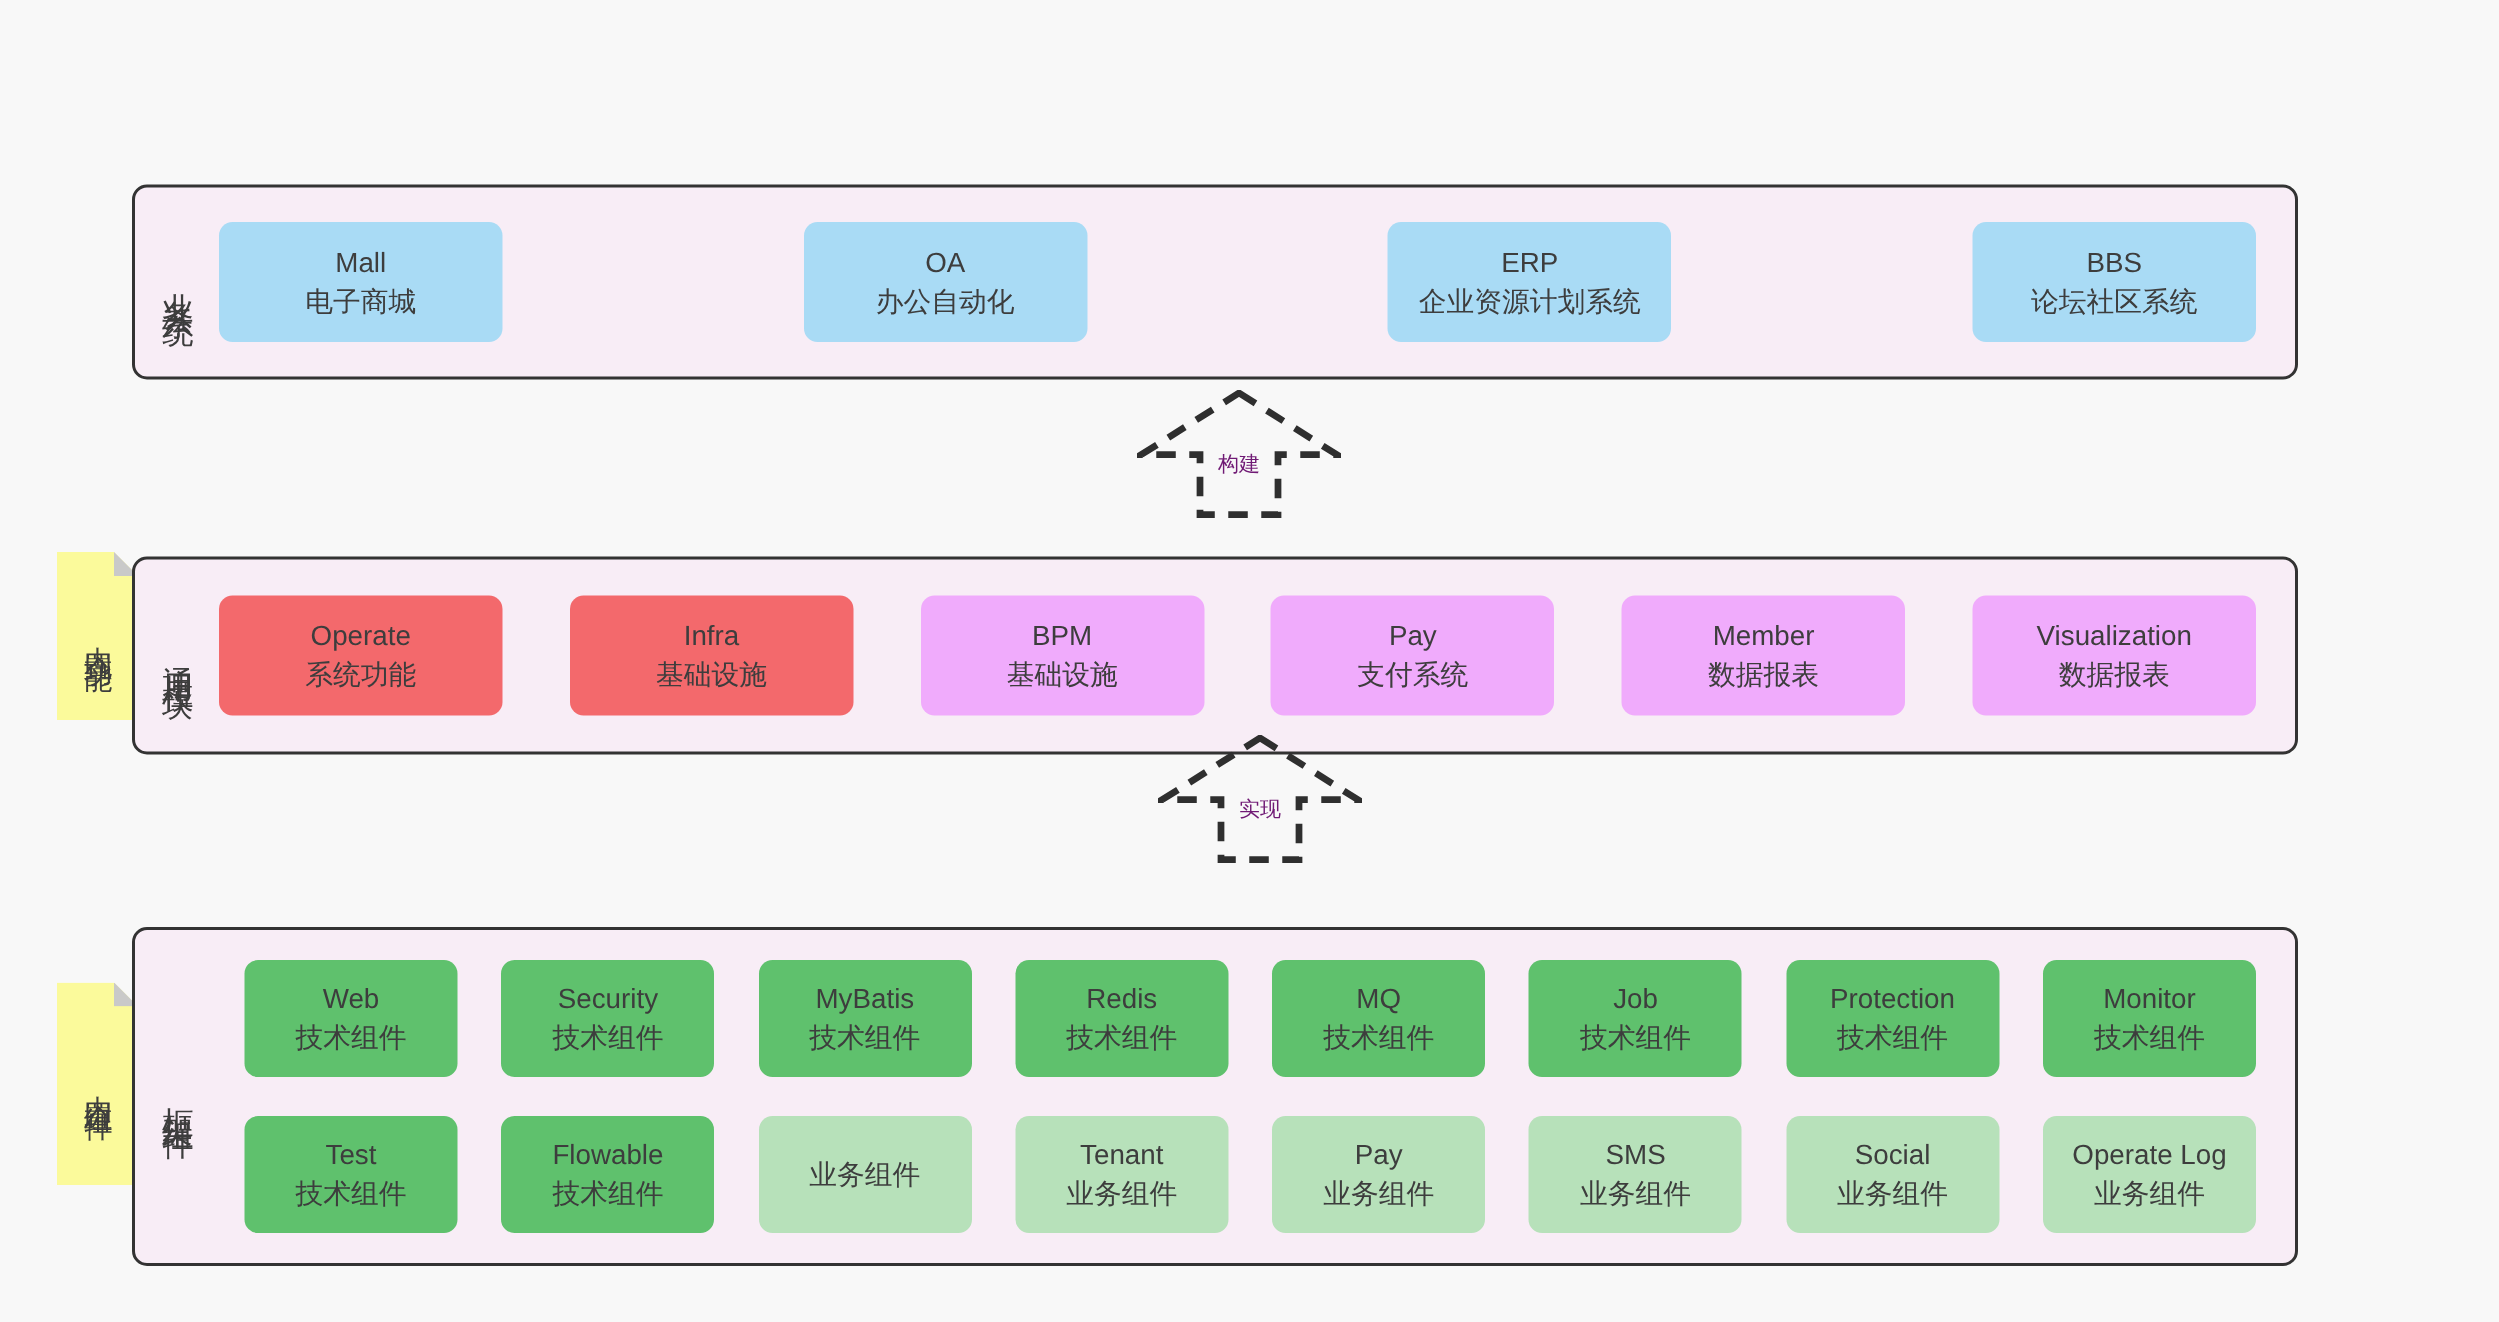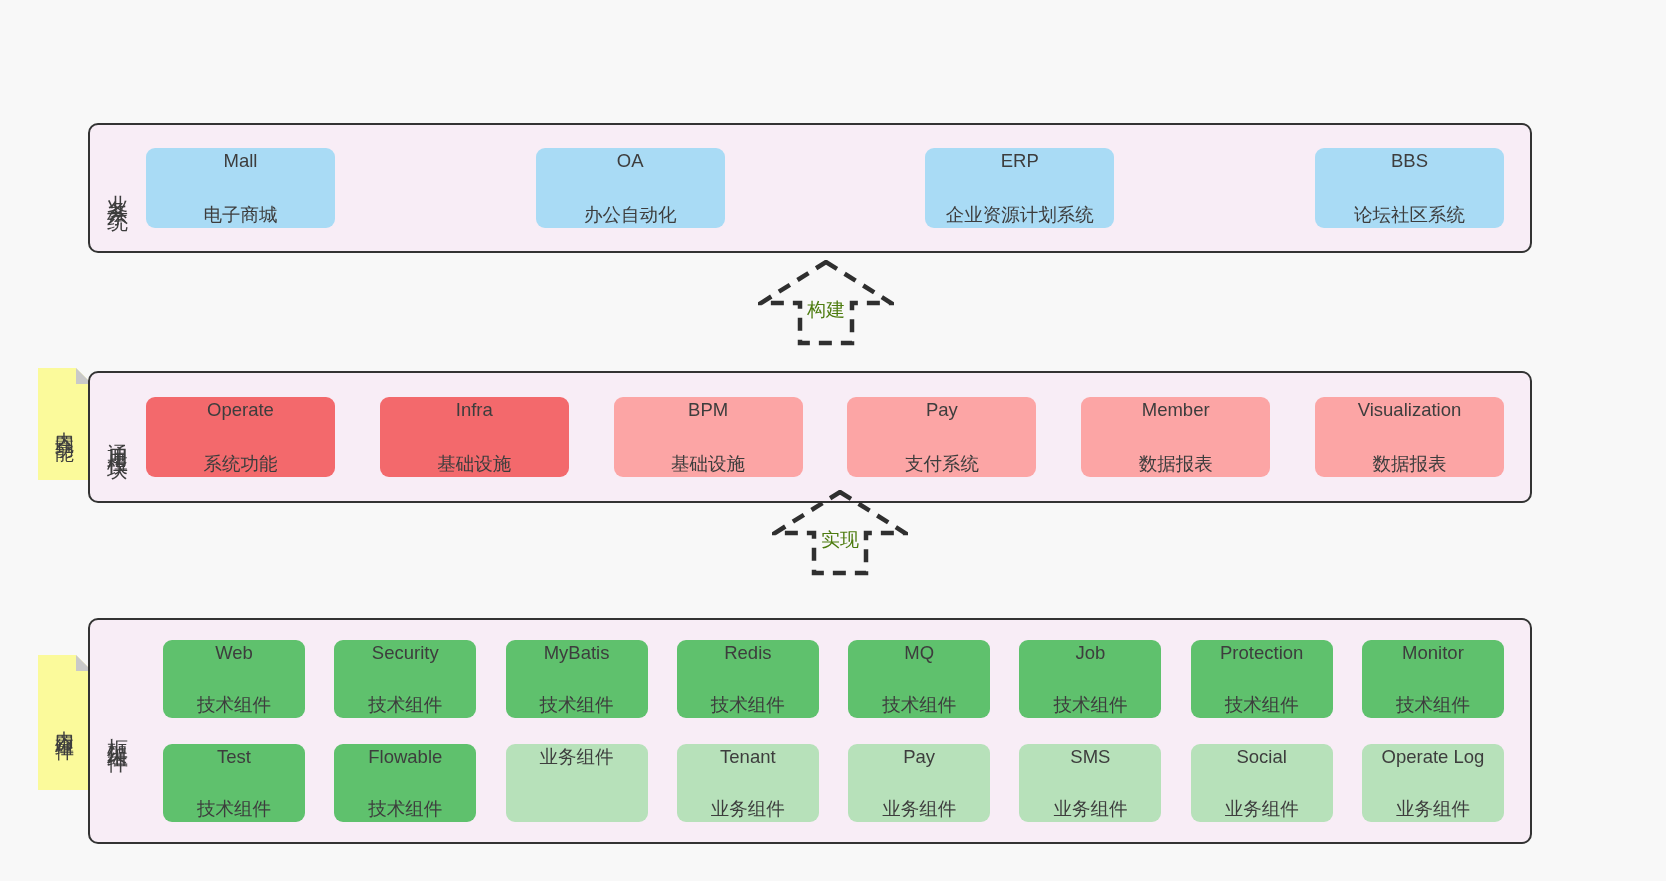--- a/index.html
+++ b/index.html
@@ -15,27 +15,27 @@
 
   .band-label{width:56px;display:flex;align-items:center;justify-content:center;
               font-size:21px;color:#3d3d3d;flex:0 0 56px;}
   .band-label span{writing-mode:vertical-rl;text-orientation:upright;letter-spacing:5px;line-height:1;}
 
   .band-content{flex:1;display:flex;align-items:center;justify-content:space-between;padding:0 26px 0 0;}
   .band-content.two-rows{flex-direction:column;justify-content:center;gap:26px;}
   .comp-row{width:100%;display:flex;justify-content:space-between;}
 
   
-  .box{border-radius:9px;display:flex;flex-direction:column;align-items:center;justify-content:space-between;
+  .box{border-radius:9px;display:flex;flex-direction:column;align-items:center;justify-content:center;
        text-align:center;color:#3d3d3d;font-size:18.5px;line-height:26px;box-sizing:border-box;padding:0 10px;}
   .box.wide{width:189px;height:80px;}
   .box.narrow{width:142px;height:78px;}
   .blue{background:#a9dbf5;}
   .red{background:#f3696c;}
-  .pink{background:#fca5a5;}
+  .pink{background:#f0abfc;}
   .green{background:#5fc16d;}
   .lgreen{background:#b7e1ba;}
 
   
   .sticky{position:absolute;left:38px;width:54px;background:#fbfa9b;display:flex;align-items:center;
           justify-content:center;font-size:19px;color:#3d3d3d;
           clip-path:polygon(0 0, calc(100% - 16px) 0, 100% 16px, 100% 100%, 0 100%);}
   .sticky span{writing-mode:vertical-rl;text-orientation:upright;letter-spacing:4px;line-height:1;}
   #sticky-modules{top:368px;height:112px;}
   #sticky-components{top:655px;height:135px;}
@@ -43,21 +43,21 @@
         clip-path:polygon(0 0, 100% 100%, 0 100%);}
   #fold-modules{left:76px;top:368px;}
   #fold-components{left:76px;top:655px;}
 
   
   .arrow{position:absolute;width:136px;height:86px;}
   #arrow-build{left:758px;top:260px;}
   #arrow-implement{left:772px;top:490px;}
   .arrow svg{display:block;width:100%;height:100%;}
   .arrow-label{position:absolute;left:50%;top:50px;transform:translate(-50%,-50%);
-               background:#f8f8f8;padding:0 3px;font-size:19px;color:#4d7c0f;white-space:nowrap;}
+               background:#f8f8f8;padding:0 3px;font-size:14px;color:#701a75;white-space:nowrap;}
 </style>
 </head>
 <body>
 
 <div id="stage">
 
   <div class="sticky" id="sticky-modules">
     <span>内置功能</span>
   </div>
   <div class="fold" id="fold-modules"></div>

